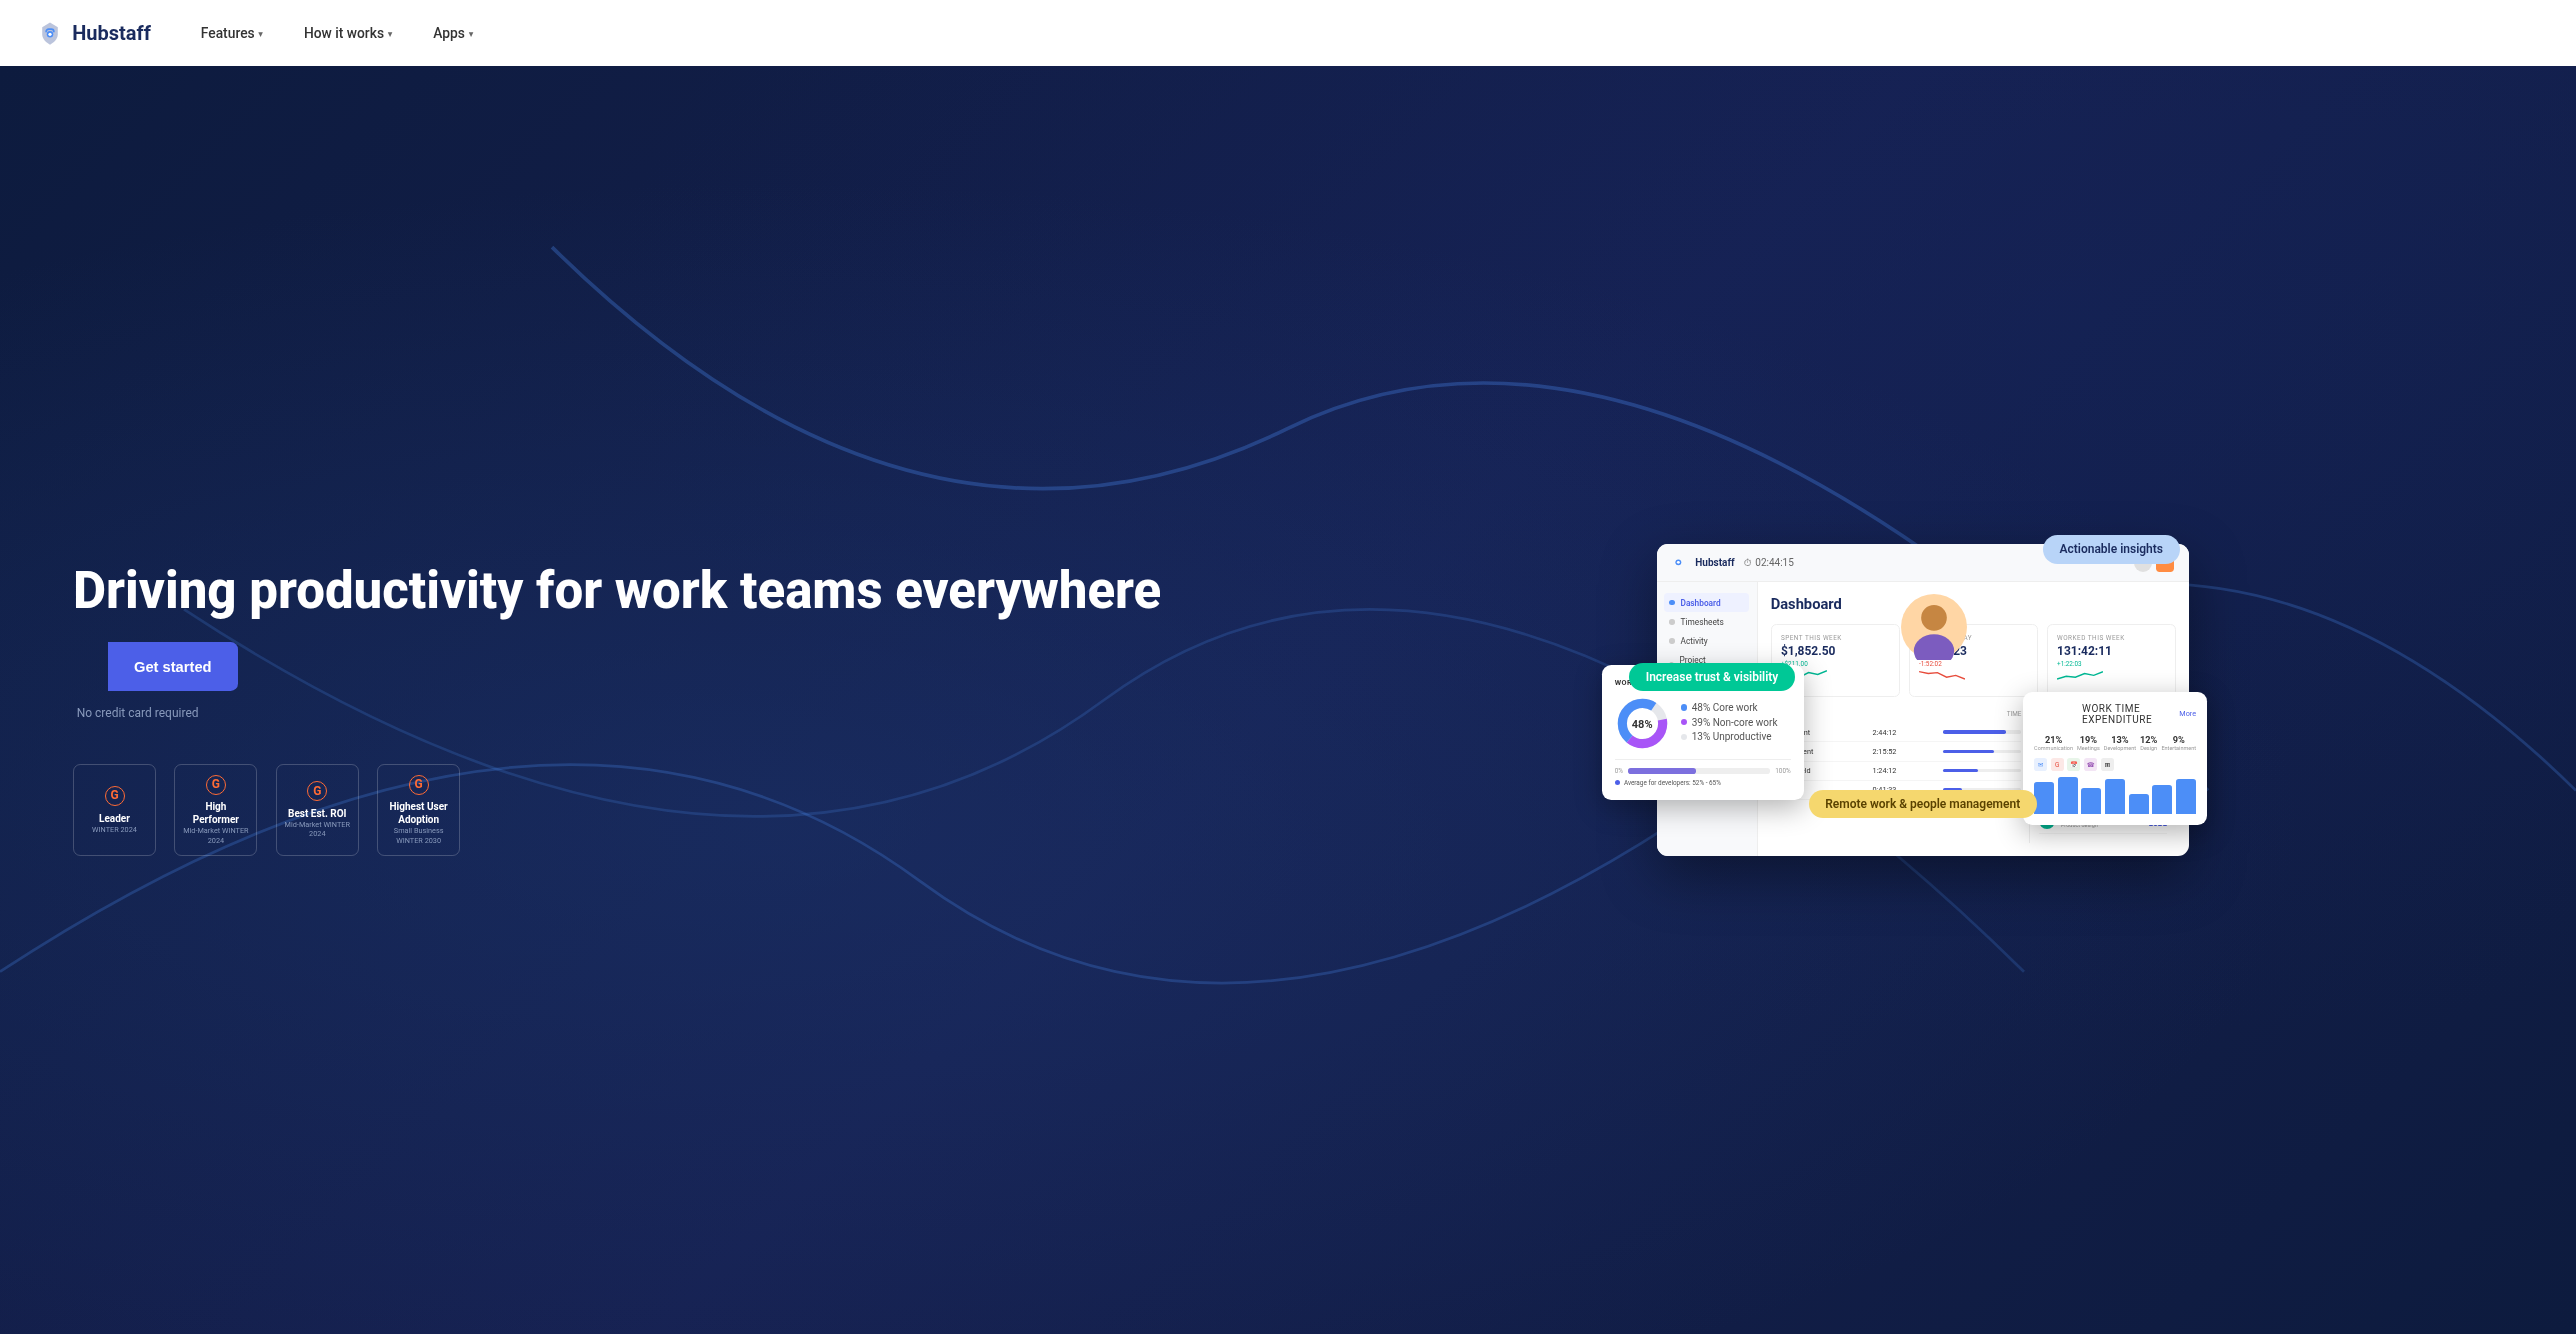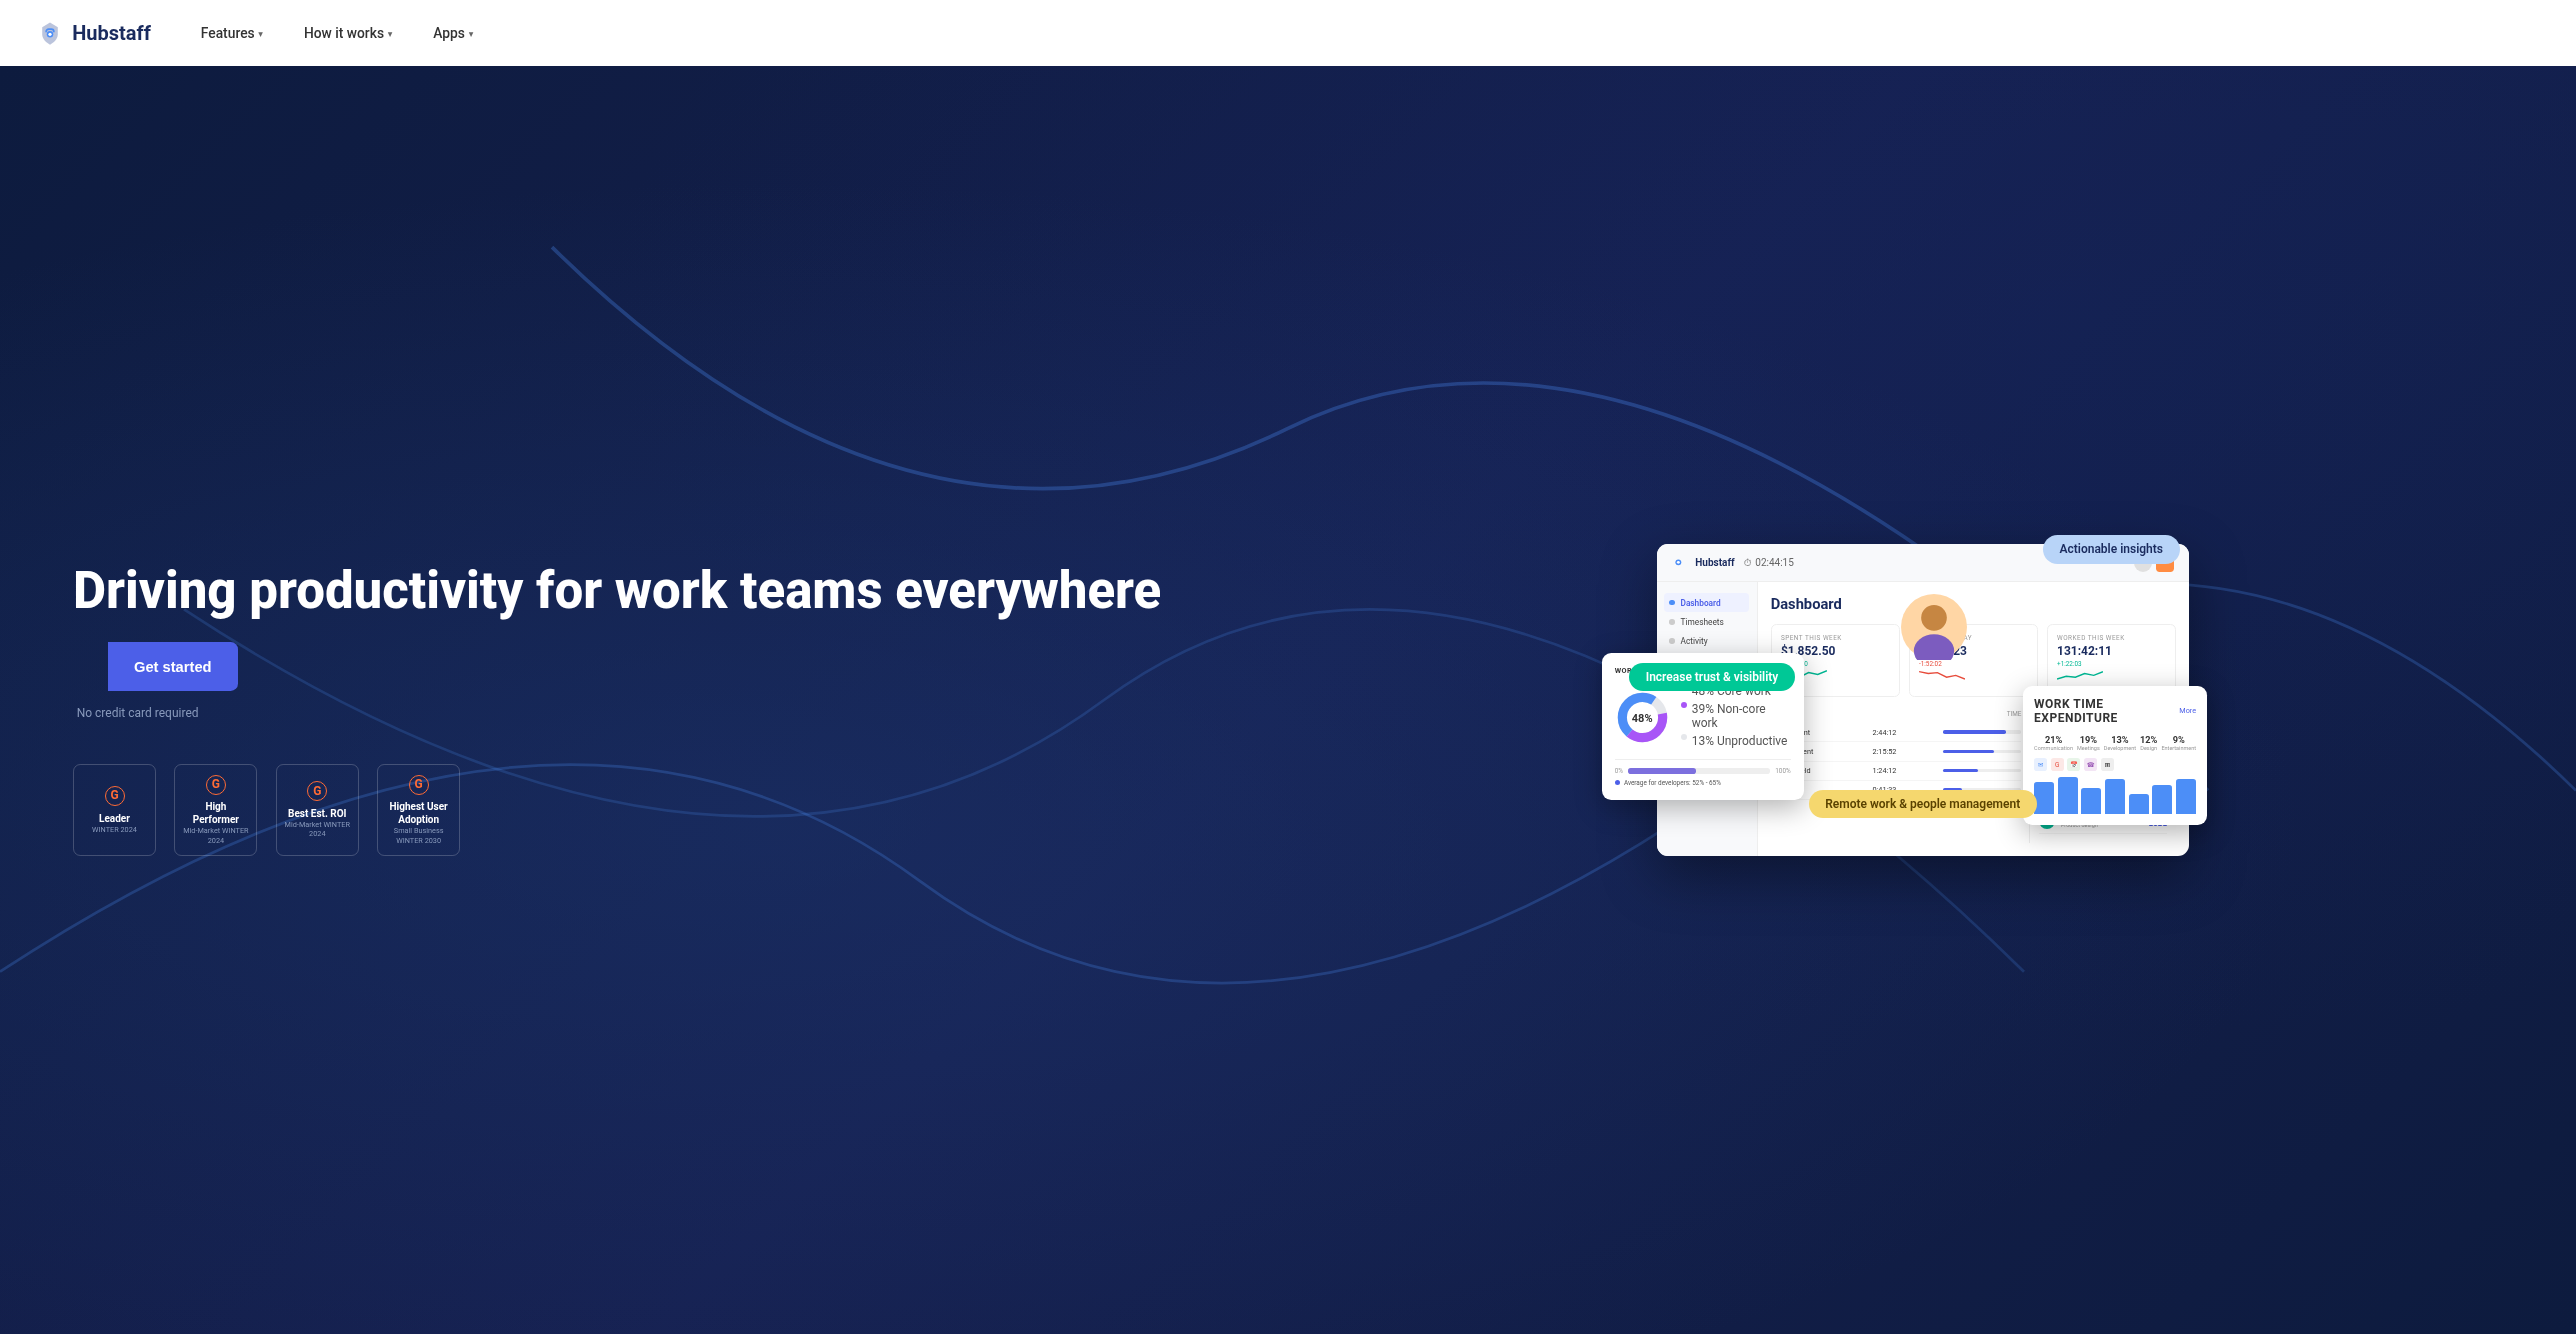--- a/index.html
+++ b/index.html
@@ -217,21 +217,21 @@
       z-index: 5;
     }
     .wtc-title { font-size: 7.3px; font-weight: 700; color: #333; text-transform: uppercase; letter-spacing: 0.5px; margin-bottom: 9.2px; }
     .wtc-body { display: flex; align-items: center; gap: 11px; }
     .wtc-donut { position: relative; width: 55px; height: 55px; flex-shrink: 0; }
     .wtc-center-text {
       position: absolute; top: 50%; left: 50%; transform: translate(-50%,-50%);
       font-size: 11px; font-weight: 700; color: #333;
     }
     .wtc-legend { flex: 1; }
-    .wtc-legend-item { display: flex; gap: 4.6px; margin-bottom: 3.7px; font-size: 12px; color: #555; }
+    .wtc-legend-item { display: flex; align-items: center; gap: 4.6px; margin-bottom: 3.7px; font-size: 10px; color: #555; }
     .wtc-dot { width: 6.4px; height: 6.4px; border-radius: 50%; flex-shrink: 0; }
     .wtc-bar-section { margin-top: 7.3px; padding-top: 7.3px; border-top: 0.9px solid #eee; }
     .wtc-bar-row { display: flex; align-items: center; gap: 5.5px; margin-bottom: 3.7px; }
     .wtc-bar-label { font-size: 6.4px; color: #999; }
     .wtc-bar-track { flex: 1; height: 5.5px; background: #eee; border-radius: 2.8px; }
     .wtc-bar-fill { height: 100%; background: #7c6fde; border-radius: 2.8px; }
     .wtc-avg { font-size: 6.4px; color: #555; display: flex; align-items: center; gap: 3.7px; }
     .wtc-avg-dot { width: 5.5px; height: 5.5px; border-radius: 50%; background: #4c5fe8; }
 
     
@@ -240,21 +240,21 @@
       background: #fff;
       border-radius: 9.2px;
       box-shadow: 0 7.3px 27.5px rgba(0,0,0,0.3);
       padding: 11px;
       width: 184px;
       right: -18.4px;
       bottom: 10%;
       z-index: 5;
     }
     .wte-header { display: flex; align-items: center; justify-content: space-between; margin-bottom: 9.2px; }
-    .wte-title { font-size: 12px; font-weight: 700; color: #333; text-transform: uppercase; letter-spacing: 0.5px; }
+    .wte-title { font-size: 10px; font-weight: 400; color: #333; text-transform: uppercase; letter-spacing: 0.5px; margin-left: 48px; }
     .wte-more { font-size: 7.3px; color: #4c5fe8; cursor: pointer; }
     .wte-categories { display: flex; justify-content: space-between; margin-bottom: 7.3px; }
     .wte-cat { text-align: center; }
     .wte-cat-pct { font-size: 9.2px; font-weight: 700; color: #333; }
     .wte-cat-name { font-size: 5.5px; color: #999; }
     .wte-icons { display: flex; gap: 3.7px; margin-bottom: 5.5px; align-items: center; }
     .wte-icon { width: 13px; height: 13px; border-radius: 2.8px; background: #eee; display: flex; align-items: center; justify-content: center; font-size: 6.4px; }
     .wte-bars { display: flex; gap: 3.7px; align-items: flex-end; height: 37px; }
     .wte-bar { flex: 1; background: #4c8ef7; border-radius: 2.8px 2.8px 0 0; }
 

